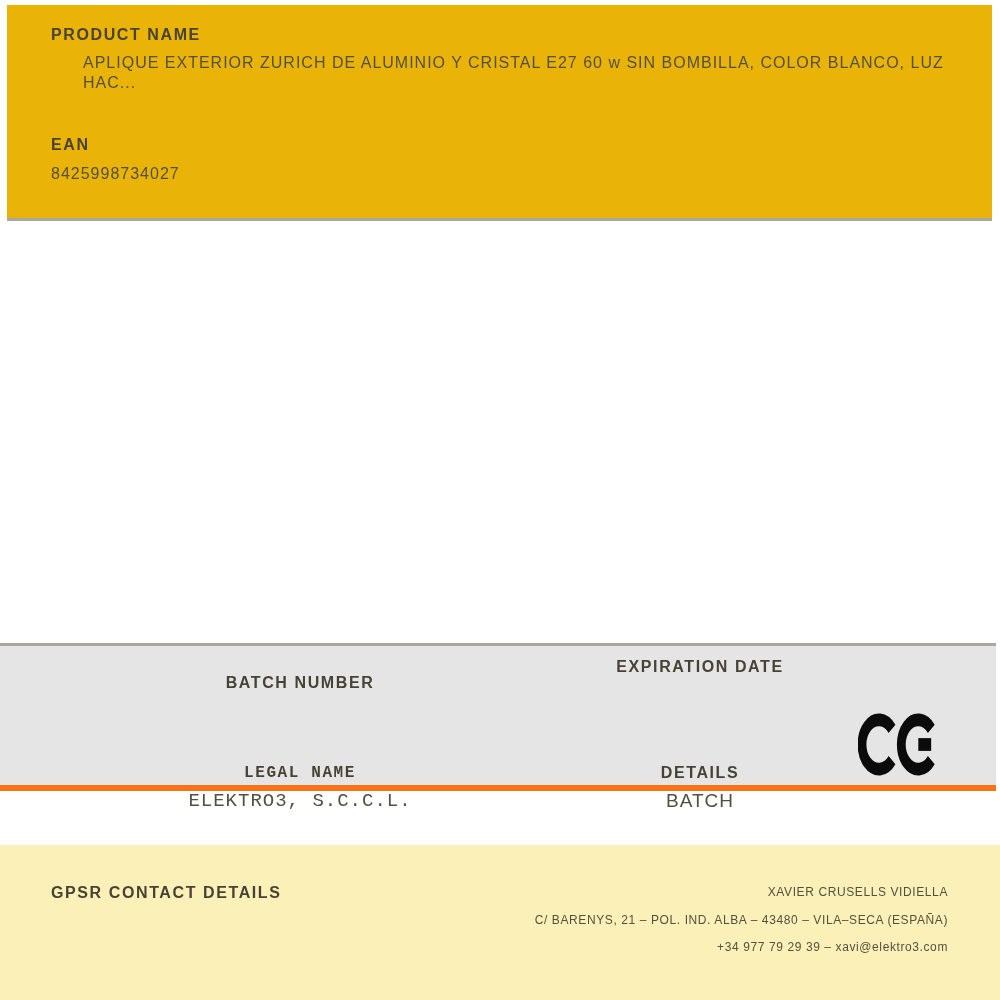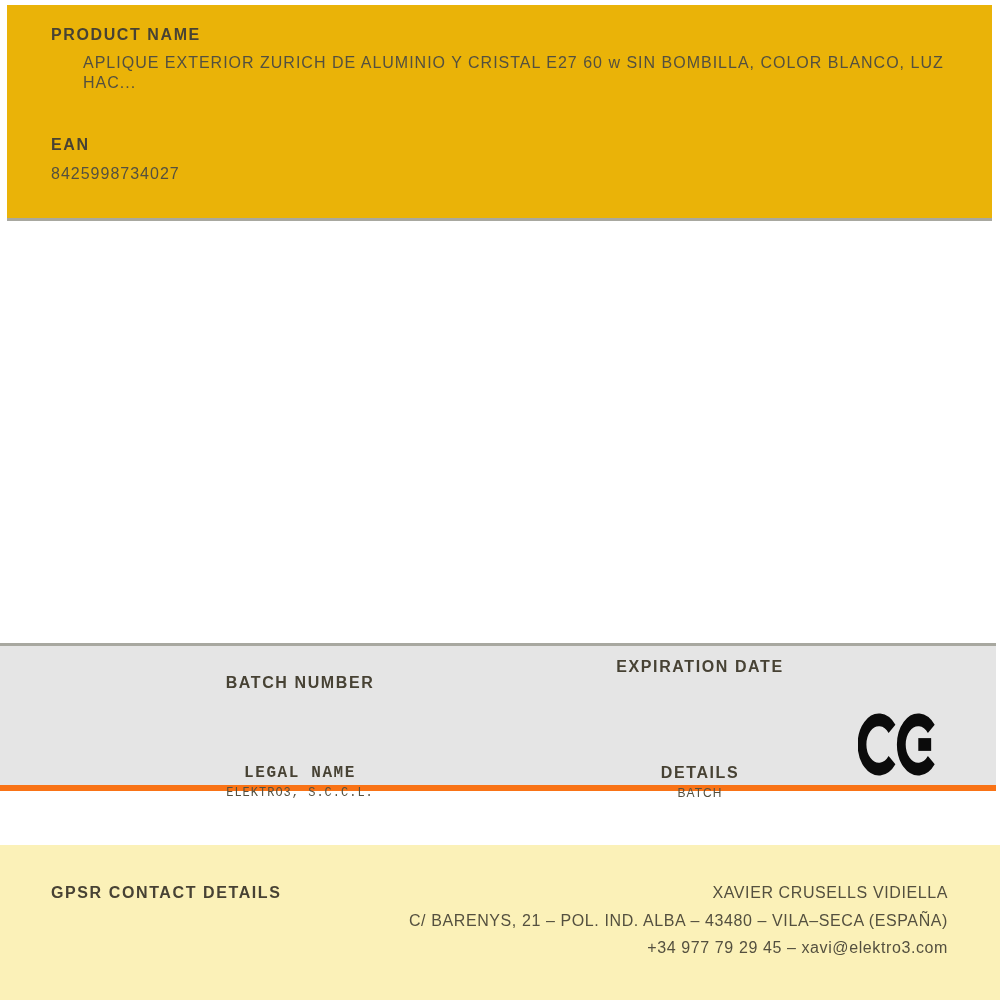--- a/index.html
+++ b/index.html
@@ -47,21 +47,21 @@
   .mid-col {
     position:absolute;
     width:400px;
     text-align:center;
     line-height:20px;
   }
   .col-batch  { left:100px; top:27px; }
   .col-exp    { left:500px; top:11px; }
   .col-legal  { left:100px; top:117px;font-family:Liberation Mono, monospace; }
   .col-origin { left:500px; top:117px; }
-  .mid-col .mid-value { font-size:12px; }
+  .mid-col .mid-value { margin-top:8px; font-size:19px; }
 
   .ce-mark {
     position:absolute;
     right:54px; top:67px;
     width:84px; height:63px;
   }
   .ce-mark svg { width:100%; height:100%; display:block; }
 
   
   .section-bottom {
@@ -75,21 +75,21 @@
     left:51px; top:38px;
     line-height:20px;
   }
   .contact-block {
     position:absolute;
     right:52px; top:34px;
     text-align:right;
     line-height:27.5px;
   }
   .contact-block div {
-    font-size:16px;
+    font-size:12px;
     letter-spacing:0.6px;
     color:#54503f;
     margin-left:22px;
   }
 </style>
 </head>
 <body>
 
 <section class="section-top">
   <div class="label-head">PRODUCT NAME</div>
@@ -125,15 +125,15 @@
       </g>
     </svg>
   </div>
 </section>
 
 <section class="section-bottom">
   <div class="label-head gpsr-label">GPSR CONTACT DETAILS</div>
   <div class="contact-block">
     <div>XAVIER CRUSELLS VIDIELLA</div>
     <div>C/ BARENYS, 21 – POL. IND. ALBA – 43480 – VILA–SECA (ESPAÑA)</div>
-    <div>+34 977 79 29 45 – xavi@elektro3.com</div>
+    <div>+34 977 79 29 39 – xavi@elektro3.com</div>
   </div>
 </section>
 
 </body></html>

